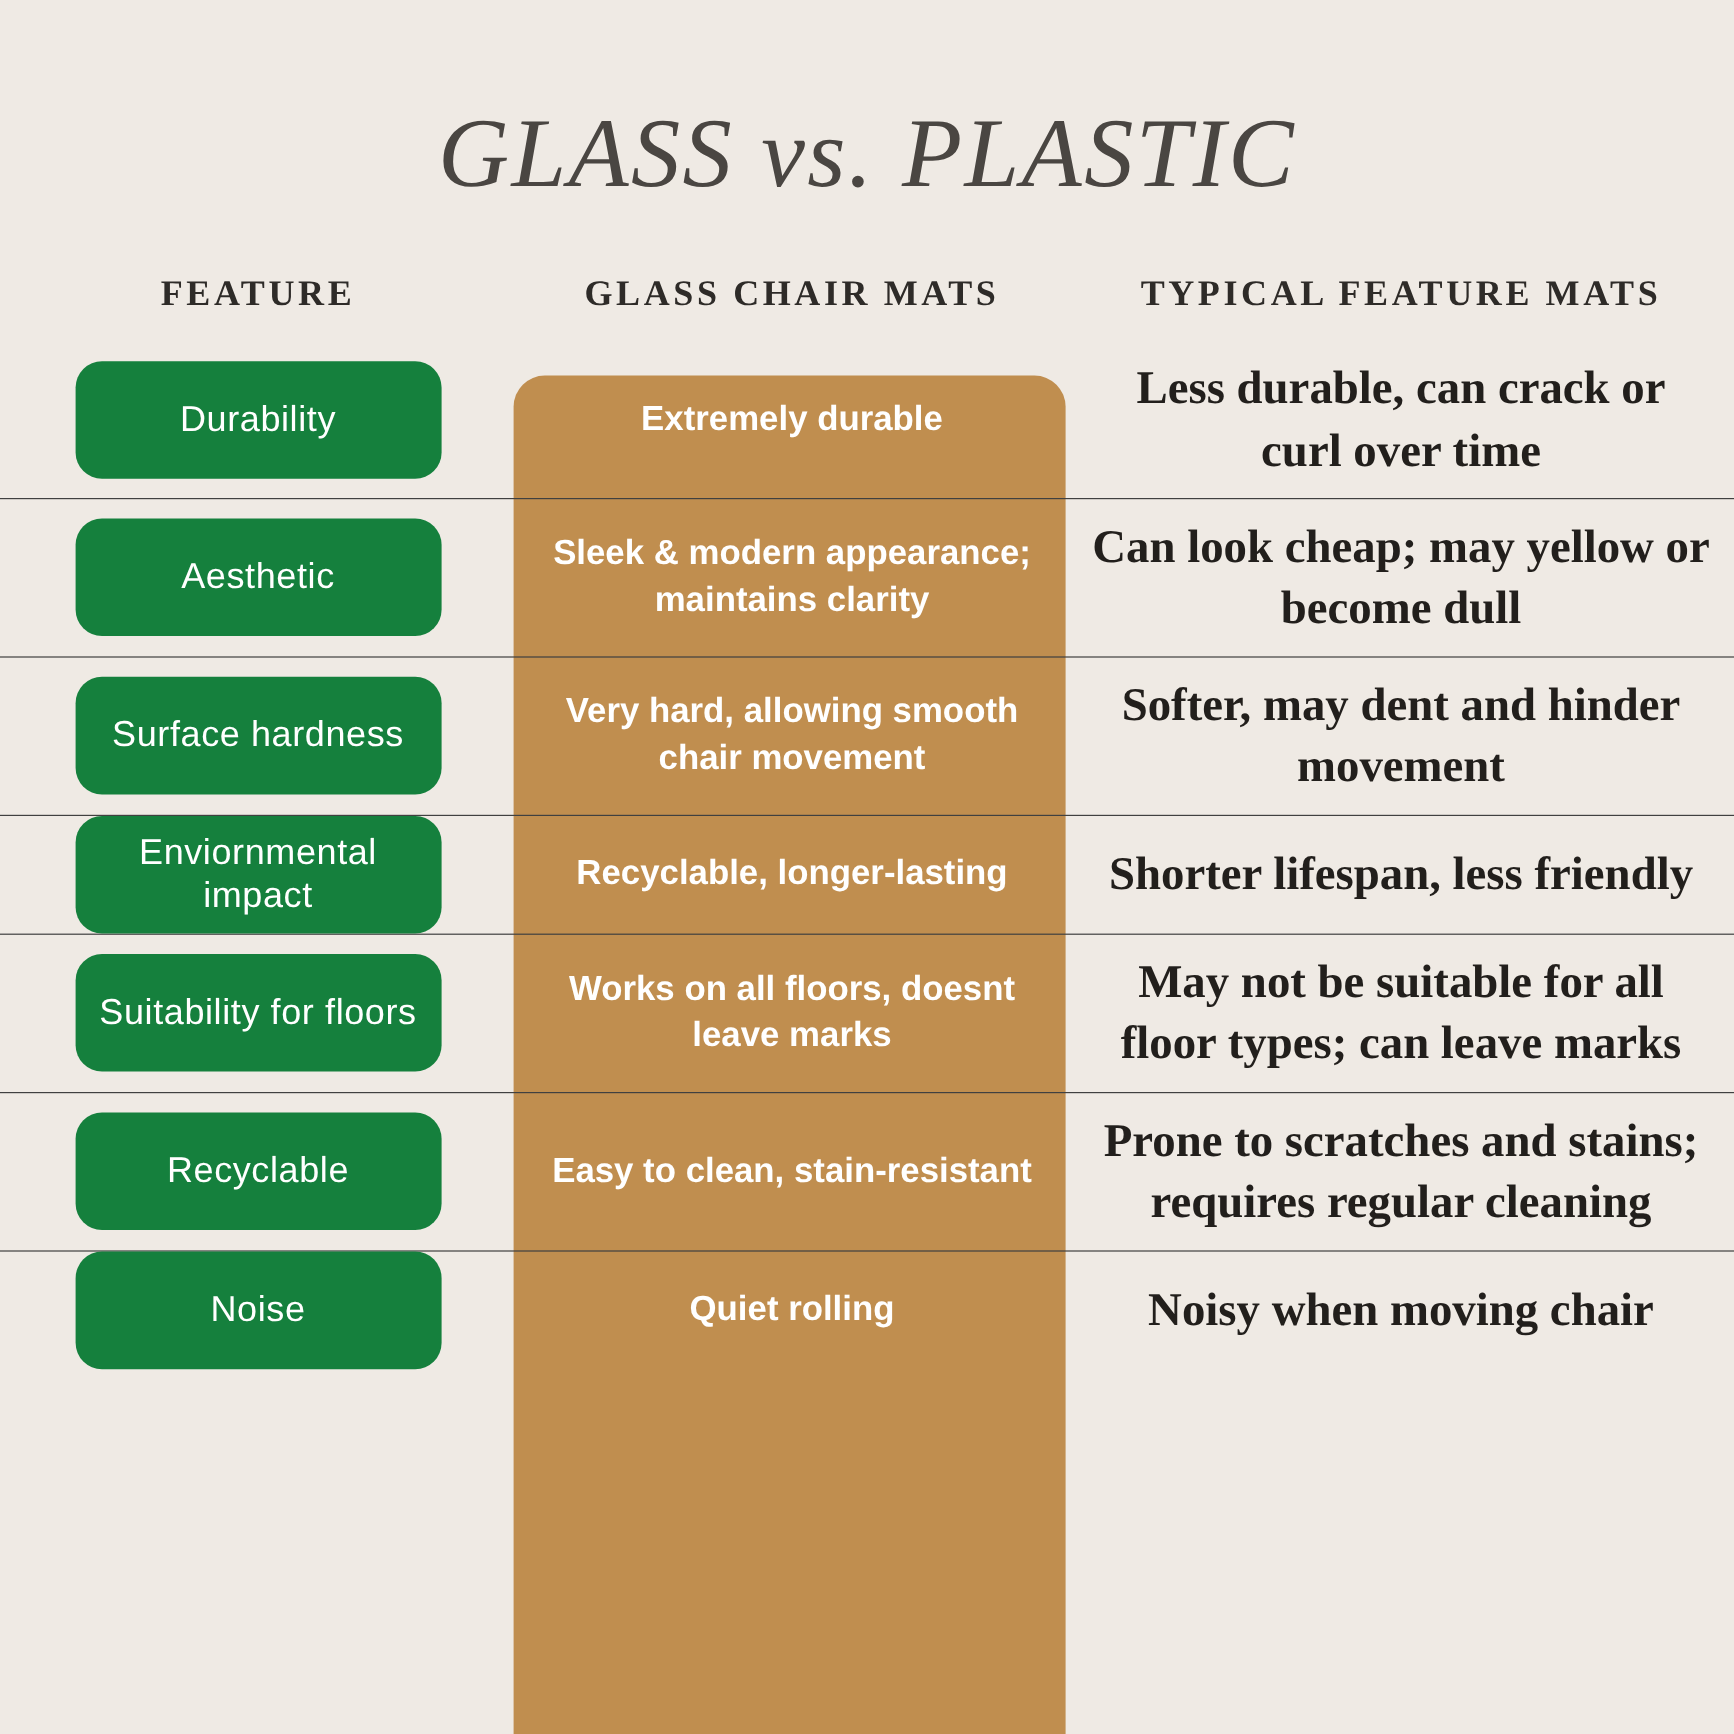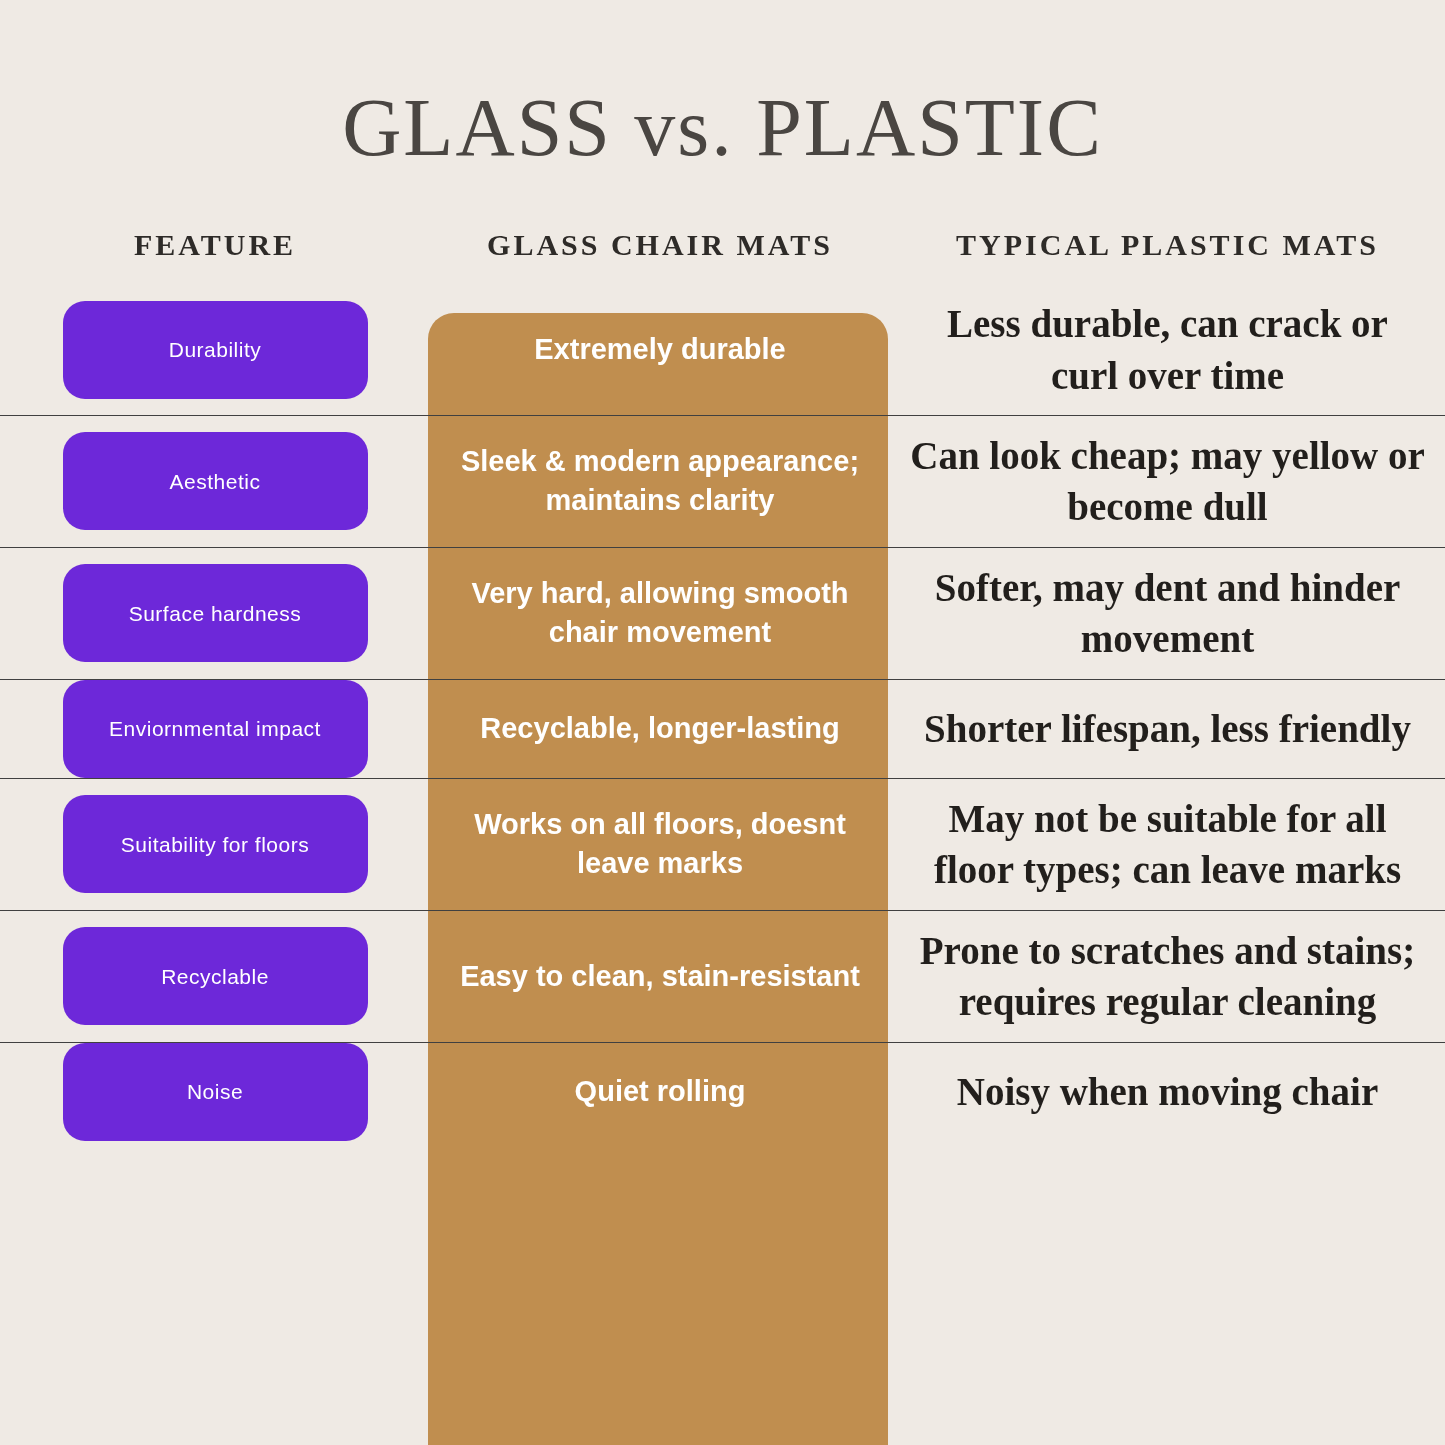--- a/index.html
+++ b/index.html
@@ -24,20 +24,21 @@
   
   .title {
     text-align: center;
     font-family: "Liberation Serif", serif;
     font-size: 82px;
     letter-spacing: 2px;
     color: #4A4642;
     padding-top: 28px;
     line-height: 1.1;
     font-weight: 400;
+    font-style: italic;
   }
 
   
   .col-headers {
     display: flex;
     margin-top: 18px;
     padding: 0 0 0 0;
   }
   .col-head {
     font-family: "Liberation Serif", serif;
@@ -80,29 +81,29 @@
   .cell-feature {
     width: 430px;
     display: flex;
     align-items: center;
     justify-content: center;
     box-sizing: border-box;
   }
   .pill {
     width: 305px;
     min-height: 98px;
-    background: #6d28d9;
+    background: #15803d;
     border-radius: 22px;
     color: #FFFFFF;
     display: flex;
     align-items: center;
     justify-content: center;
     text-align: center;
     font-family: "Liberation Sans", sans-serif;
-    font-size: 21px;
+    font-size: 30px;
     line-height: 1.2;
     letter-spacing: 0.5px;
     padding: 6px 10px;
     box-sizing: border-box;
   }
   .cell-glass {
     width: 460px;
     color: #FFFFFF;
     font-weight: bold;
     font-size: 29px;
@@ -126,21 +127,21 @@
 </head>
 <body>
 
 <div class="page">
 
   <h1 class="title">GLASS vs. PLASTIC</h1>
 
   <div class="col-headers">
     <div class="col-head ch-feature">FEATURE</div>
     <div class="col-head ch-glass">GLASS CHAIR MATS</div>
-    <div class="col-head ch-plastic">TYPICAL PLASTIC MATS</div>
+    <div class="col-head ch-plastic">TYPICAL FEATURE MATS</div>
   </div>
 
   <div class="glass-band"></div>
 
   <div class="table">
 
     <div class="row">
       <div class="cell-feature">
         <div class="pill">Durability</div>
       </div>

